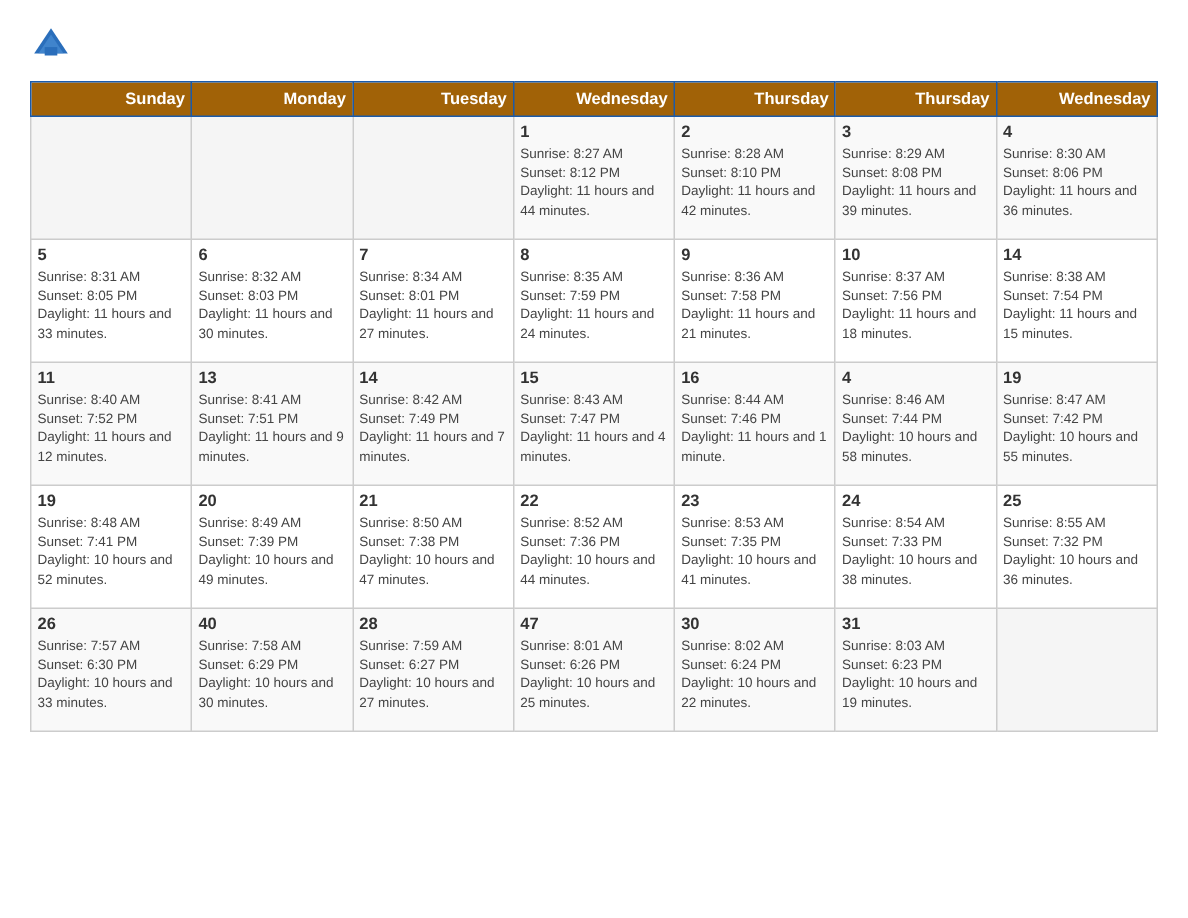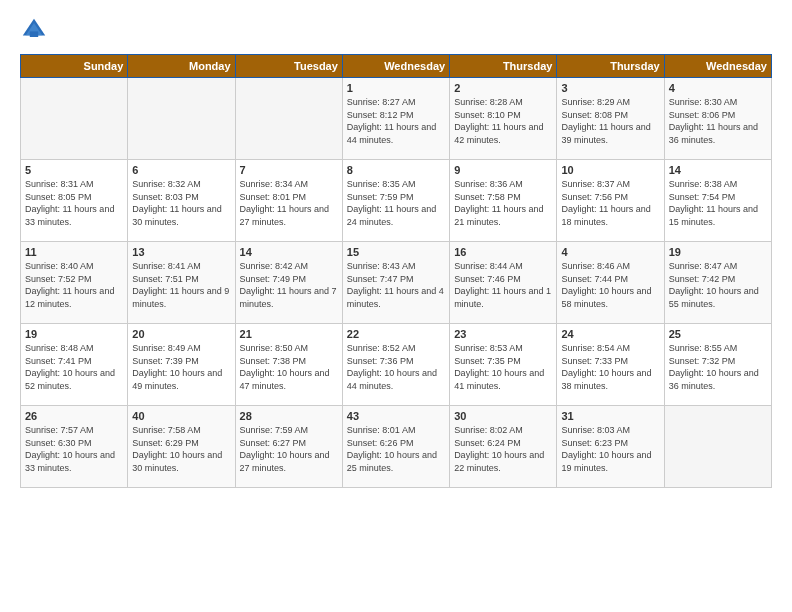--- a/index.html
+++ b/index.html
@@ -248,21 +248,21 @@
           </td>
           <td>
             <span class="day-number">40</span>
             <div class="day-info">Sunrise: 7:58 AM<br>Sunset: 6:29 PM<br>Daylight: 10 hours and 30 minutes.</div>
           </td>
           <td>
             <span class="day-number">28</span>
             <div class="day-info">Sunrise: 7:59 AM<br>Sunset: 6:27 PM<br>Daylight: 10 hours and 27 minutes.</div>
           </td>
           <td>
-            <span class="day-number">43</span>
+            <span class="day-number">47</span>
             <div class="day-info">Sunrise: 8:01 AM<br>Sunset: 6:26 PM<br>Daylight: 10 hours and 25 minutes.</div>
           </td>
           <td>
             <span class="day-number">30</span>
             <div class="day-info">Sunrise: 8:02 AM<br>Sunset: 6:24 PM<br>Daylight: 10 hours and 22 minutes.</div>
           </td>
           <td>
             <span class="day-number">31</span>
             <div class="day-info">Sunrise: 8:03 AM<br>Sunset: 6:23 PM<br>Daylight: 10 hours and 19 minutes.</div>
           </td>

